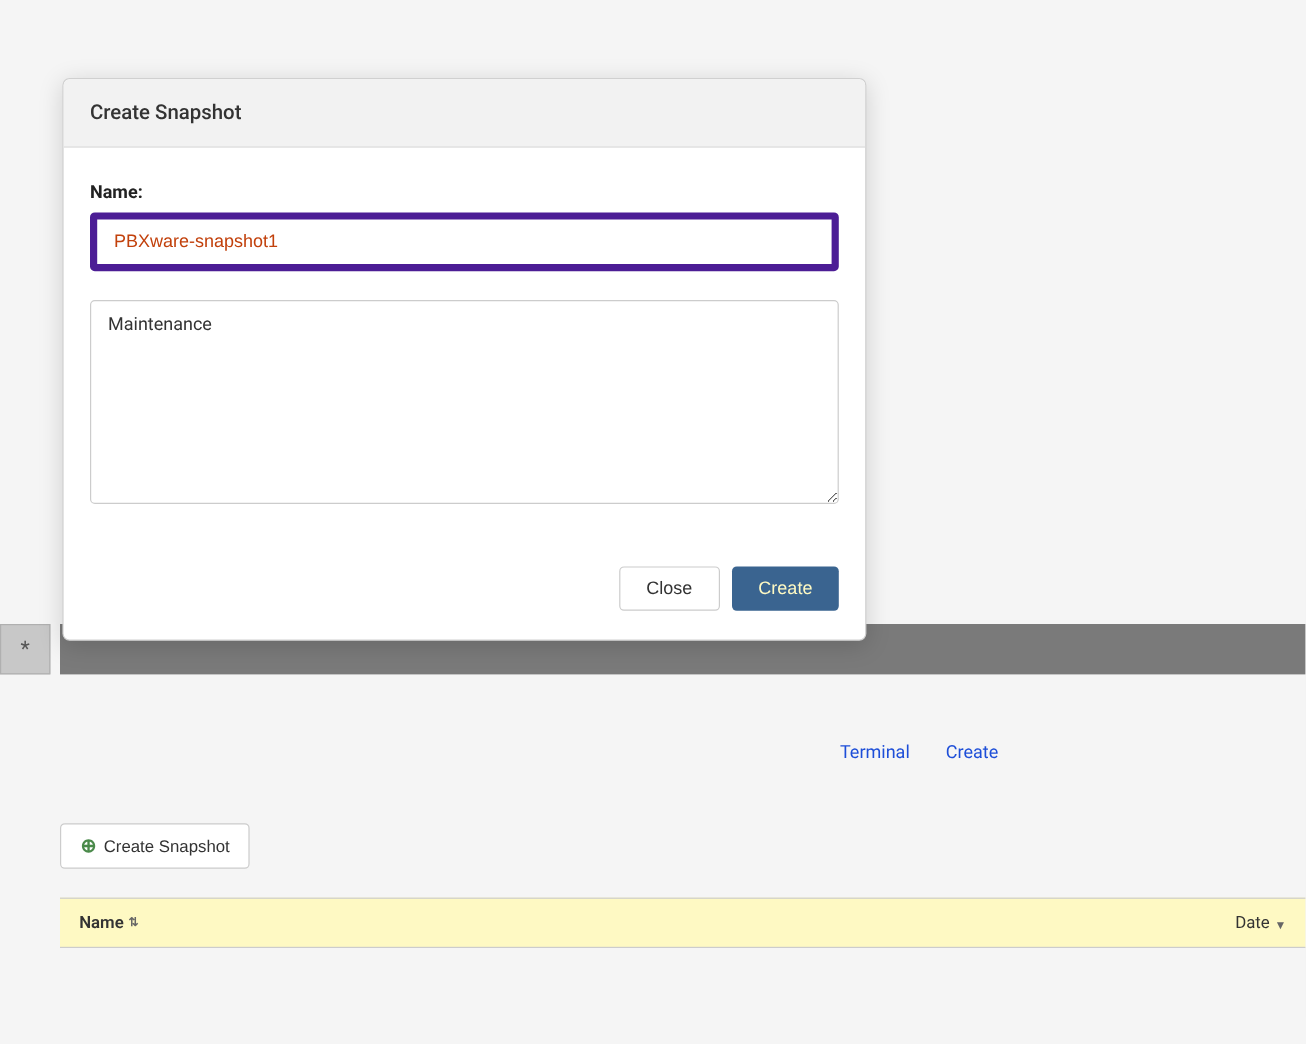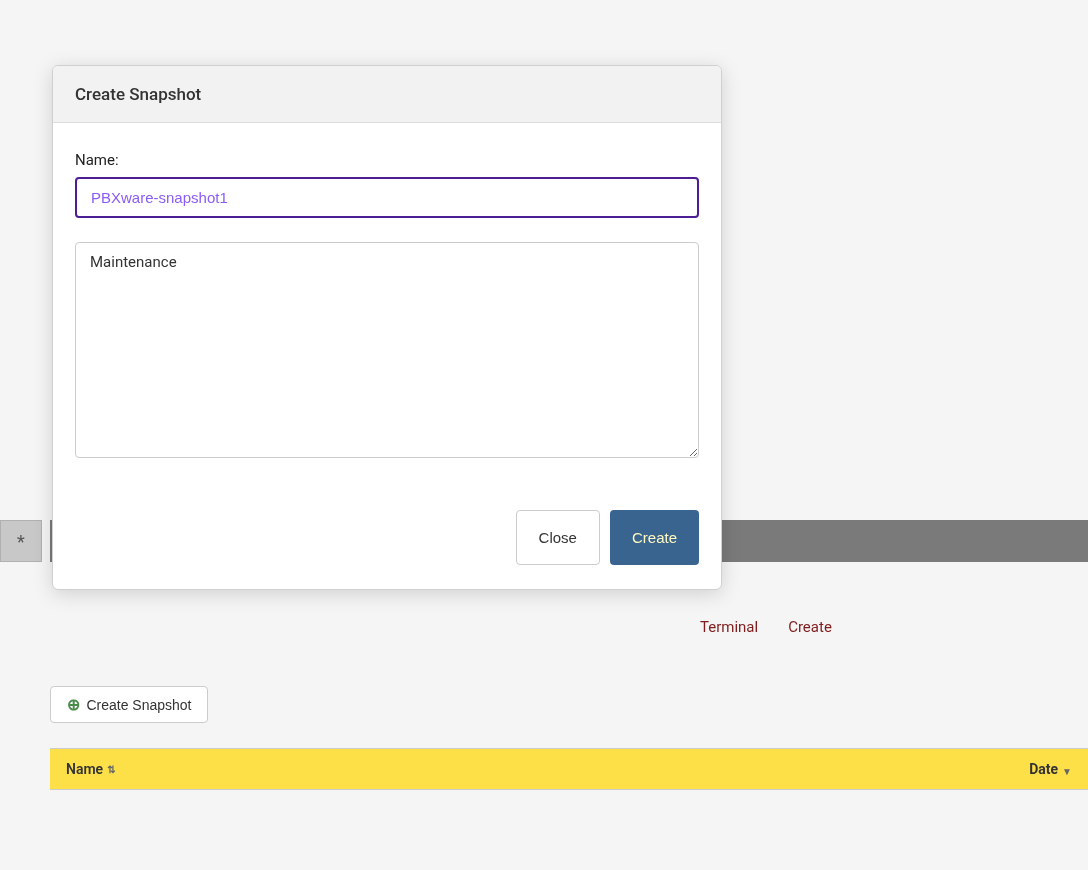--- a/index.html
+++ b/index.html
@@ -60,21 +60,21 @@
     .nav-links {
       position: absolute;
       top: 618px;
       left: 700px;
       display: flex;
       gap: 30px;
       z-index: 5;
     }
 
     .nav-link {
-      color: #7f1d1d;
+      color: #1d4ed8;
       font-size: 15px;
       cursor: pointer;
       text-decoration: none;
     }
 
     
     .create-snapshot-btn {
       position: absolute;
       top: 686px;
       left: 50px;
@@ -97,42 +97,42 @@
       font-weight: bold;
     }
 
     
     .table-header {
       position: absolute;
       top: 748px;
       left: 50px;
       right: 0;
       height: 42px;
-      background: #fde047;
+      background: #fef9c3;
       border-top: 1px solid #ccc;
       border-bottom: 1px solid #ccc;
       display: flex;
       align-items: center;
       padding: 0 16px;
       z-index: 5;
     }
 
     .table-col-name {
       font-size: 14px;
       font-weight: 600;
       color: #333;
       display: flex;
       align-items: center;
       gap: 4px;
       flex: 1;
     }
 
     .table-col-date {
       font-size: 14px;
-      font-weight: 700;
+      font-weight: 400;
       color: #333;
       display: flex;
       align-items: flex-end;
       gap: 4px;
     }
 
     .sort-icon {
       font-size: 10px;
       color: #666;
     }
@@ -166,60 +166,60 @@
     .modal-body {
       padding: 28px 22px 24px 22px;
     }
 
     .form-group {
       margin-bottom: 24px;
     }
 
     .form-label {
       font-size: 15px;
-      font-weight: 400;
+      font-weight: 700;
       color: #222;
       margin-bottom: 8px;
       display: block;
     }
 
     .form-input {
       width: 100%;
       padding: 10px 14px;
       font-size: 15px;
-      border: 2px solid #4c1d95;
-      border-radius: 4px;
-      color: #8b5cf6;
+      border: 6px solid #4c1d95;
+      border-radius: 4px;
+      color: #c2410c;
       outline: none;
       background: white;
     }
 
     .form-textarea {
       width: 100%;
       padding: 10px 14px;
       font-size: 15px;
       border: 1px solid #ccc;
       border-radius: 4px;
       color: #333;
       outline: none;
       resize: vertical;
-      height: 216px;
+      height: 170px;
       background: white;
       font-family: inherit;
     }
 
     .modal-footer {
       padding: 0 22px 24px 22px;
       display: flex;
       justify-content: flex-end;
       gap: 10px;
     }
 
     .btn-close {
-      padding: 18px 22px;
+      padding: 0 22px;
       font-size: 15px;
       border: 1px solid #ccc;
       border-radius: 4px;
       background: white;
       color: #333;
       cursor: pointer;
     }
 
     .btn-create {
       padding: 10px 22px;

